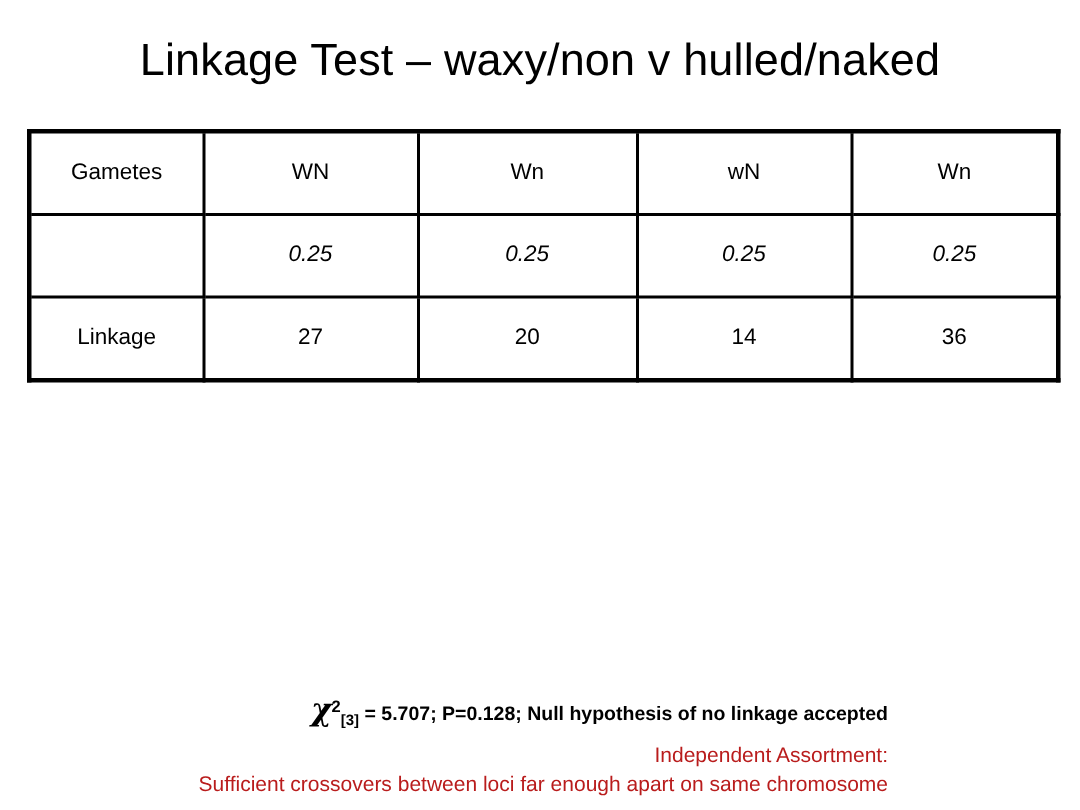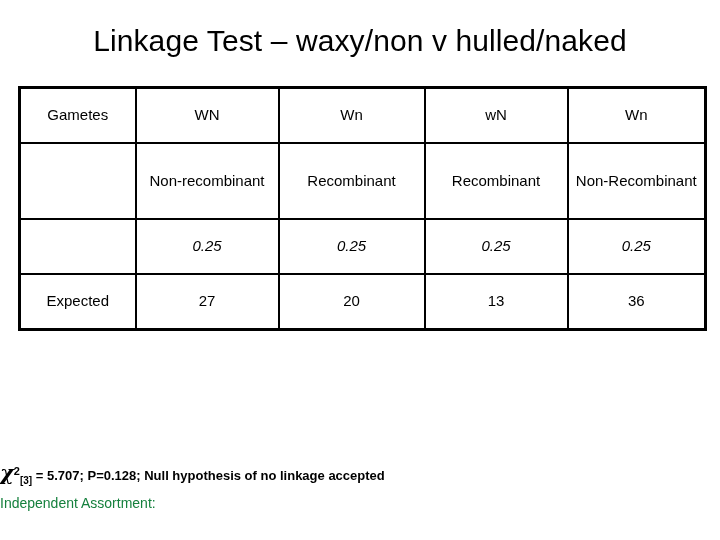--- a/index.html
+++ b/index.html
@@ -76,21 +76,21 @@
   .sup {
     font-size: 10px;
     vertical-align: super;
     line-height: 0;
   }
 
   .footer {
     position: absolute;
     left: 0;
     width: 592px;
-    text-align: left;
+    text-align: right;
   }
   .chi-line {
     top: 466px;
     font-size: 13px;
     font-weight: 700;
     color: #000000;
     line-height: 18px;
     white-space: nowrap;
   }
   .chi-symbol {
@@ -104,21 +104,21 @@
     font-size: 11px;
     vertical-align: super;
     line-height: 0;
   }
   .chi-sub {
     font-size: 10px;
     vertical-align: sub;
     line-height: 0;
   }
   .green-line {
-    color: #15803d;
+    color: #b91c1c;
     font-size: 14px;
     font-weight: 400;
     line-height: 19px;
     white-space: nowrap;
   }
   .green-1 { top: 494px; }
   .green-2 { top: 513px; }
 </style>
 </head>
 <body>
@@ -137,42 +137,36 @@
           <col class="c4">
       </colgroup>
       <tbody>
         <tr class="r-gametes">
           <td class="rowlabel">Gametes</td>
           <td>WN</td>
           <td>Wn</td>
           <td>wN</td>
           <td>Wn</td>
         </tr>
-        <tr class="r-recomb">
-          <td class="rowlabel blank"></td>
-          <td>Non-recombinant</td>
-          <td>Recombinant</td>
-          <td>Recombinant</td>
-          <td>Non-Recombinant</td>
-        </tr>
         <tr class="r-ratio">
           <td class="rowlabel blank"></td>
           <td>0.25</td>
           <td>0.25</td>
           <td>0.25</td>
           <td>0.25</td>
         </tr>
         <tr class="r-observed">
-          <td class="rowlabel">Expected</td>
+          <td class="rowlabel">Linkage</td>
           <td class="obs-val">27</td>
           <td class="obs-val">20</td>
-          <td class="obs-val">13</td>
+          <td class="obs-val">14</td>
           <td class="obs-val">36</td>
         </tr>
       </tbody>
     </table>
   </div>
 
   <div class="footer chi-line"><span class="chi-symbol">χ</span><span class="chi-sup">2</span><span class="chi-sub">[3]</span><span> = 5.707; P=0.128; Null hypothesis of no linkage accepted</span></div>
 
   <div class="footer green-line green-1">Independent Assortment:</div>
+  <div class="footer green-line green-2">Sufficient crossovers between loci far enough apart on same chromosome</div>
 
 </div>
 
 </body></html>

